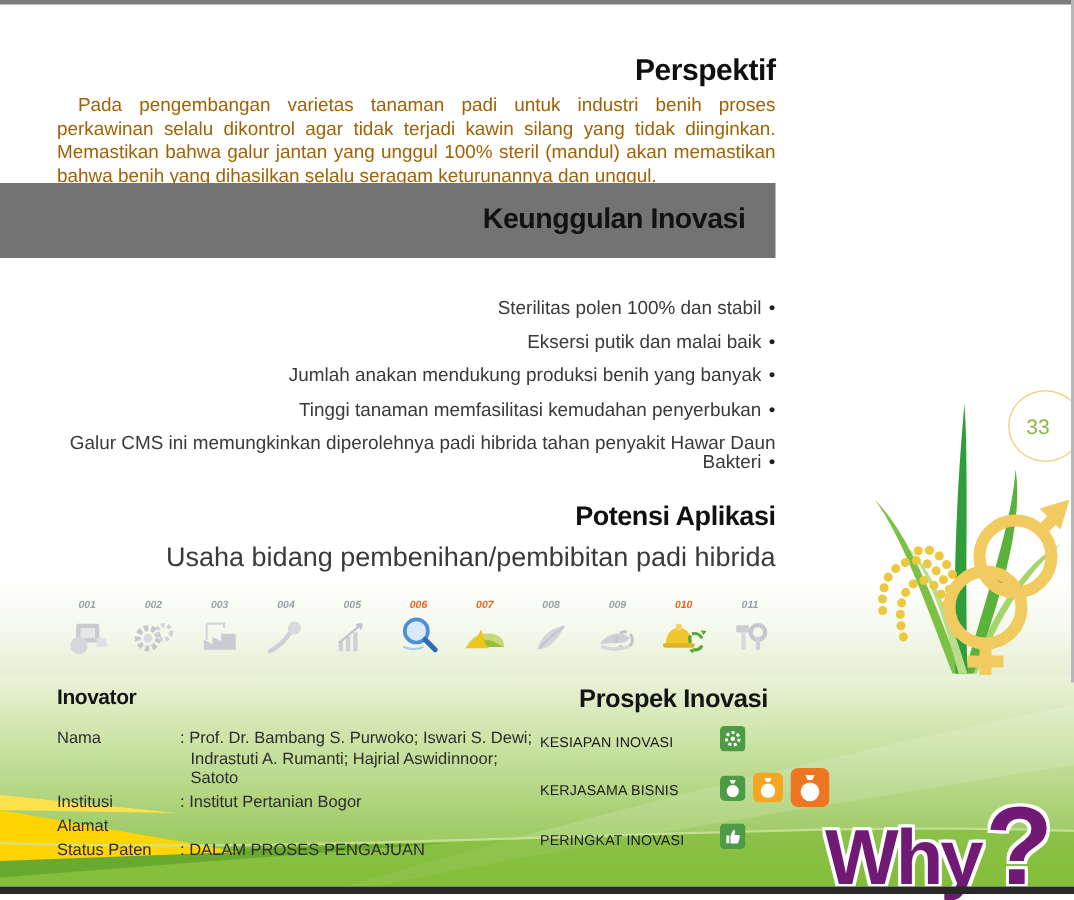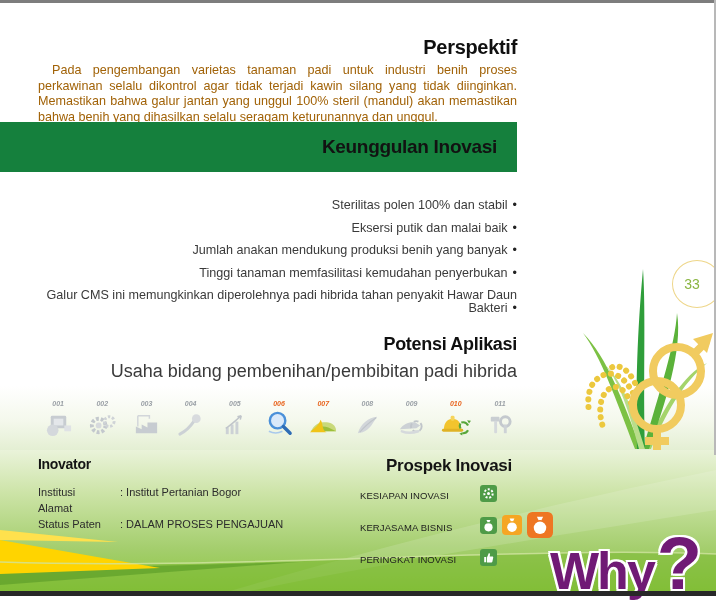--- a/index.html
+++ b/index.html
@@ -9,21 +9,21 @@
   
   .top-line{position:absolute;top:0;left:0;width:716px;height:3px;background:#7d7d7d;z-index:9;}
   .right-line{position:absolute;top:0;right:0;width:2px;height:455px;background:#b8b8b8;z-index:9;}
   .bottom-bar{position:absolute;top:591px;left:0;width:716px;height:5px;background:#282828;z-index:9;}
 
   
   .perspektif-title{position:absolute;top:36px;right:199px;font-size:20px;font-weight:bold;color:#101010;letter-spacing:-0.3px;}
   .perspektif-body{position:absolute;top:63px;left:38px;width:479px;font-size:12.6px;line-height:15.6px;color:#a16207;text-align:justify;text-indent:14px;}
 
   
-  .yellow-band{position:absolute;top:122px;left:0;width:517px;height:50px;background:#15803d;}
+  .yellow-band{position:absolute;top:122px;left:0;width:517px;height:50px;background:#737373;}
   .yellow-band .t{display:block;line-height:50px;text-align:right;padding-right:20px;font-size:19px;font-weight:bold;color:#121212;letter-spacing:-0.3px;}
 
   
   .bullets{position:absolute;top:199px;right:199px;width:520px;text-align:right;font-size:12.6px;line-height:13px;color:#3a3a3a;}
   .bullet-item{margin-bottom:9.5px;}
   .bm{margin-left:5px;color:#222;}
 
   
   .potensi-title{position:absolute;top:334px;right:199px;font-size:18px;font-weight:bold;color:#101010;letter-spacing:-0.3px;}
   .potensi-sub{position:absolute;top:361px;right:199px;font-size:18px;color:#3a3a3a;}
@@ -241,20 +241,27 @@
       <path d="M0 120 L300 112 L0 135 Z" fill="#63a32c" opacity="0.8"></path>
       <path d="M0 80 L118 92 L0 90 Z" fill="#ffe14d"></path>
       <path d="M0 90 L160 118 L0 124 Z" fill="#ffd400"></path>
       <path d="M0 112 C240 120 520 96 716 104" stroke="#cfe49f" stroke-width="1.5" fill="none" opacity="0.8"></path>
     </svg>
   </div>
 
   <div class="inovator-title">Inovator</div>
   <div class="inovator-rows">
     <div class="inv-row">
+      <div class="inv-label">Nama</div>
+      <div class="inv-val">
+        <div>: Prof. Dr. Bambang S. Purwoko; Iswari S. Dewi;</div>
+        <div class="cont">Indrastuti A. Rumanti; Hajrial Aswidinnoor; Satoto</div>
+      </div>
+    </div>
+    <div class="inv-row">
       <div class="inv-label">Institusi</div>
       <div class="inv-val">
           <div>: Institut Pertanian Bogor</div>
         </div>
     </div>
     <div class="inv-row">
       <div class="inv-label">Alamat</div>
     </div>
     <div class="inv-row">
       <div class="inv-label">Status Paten</div>

